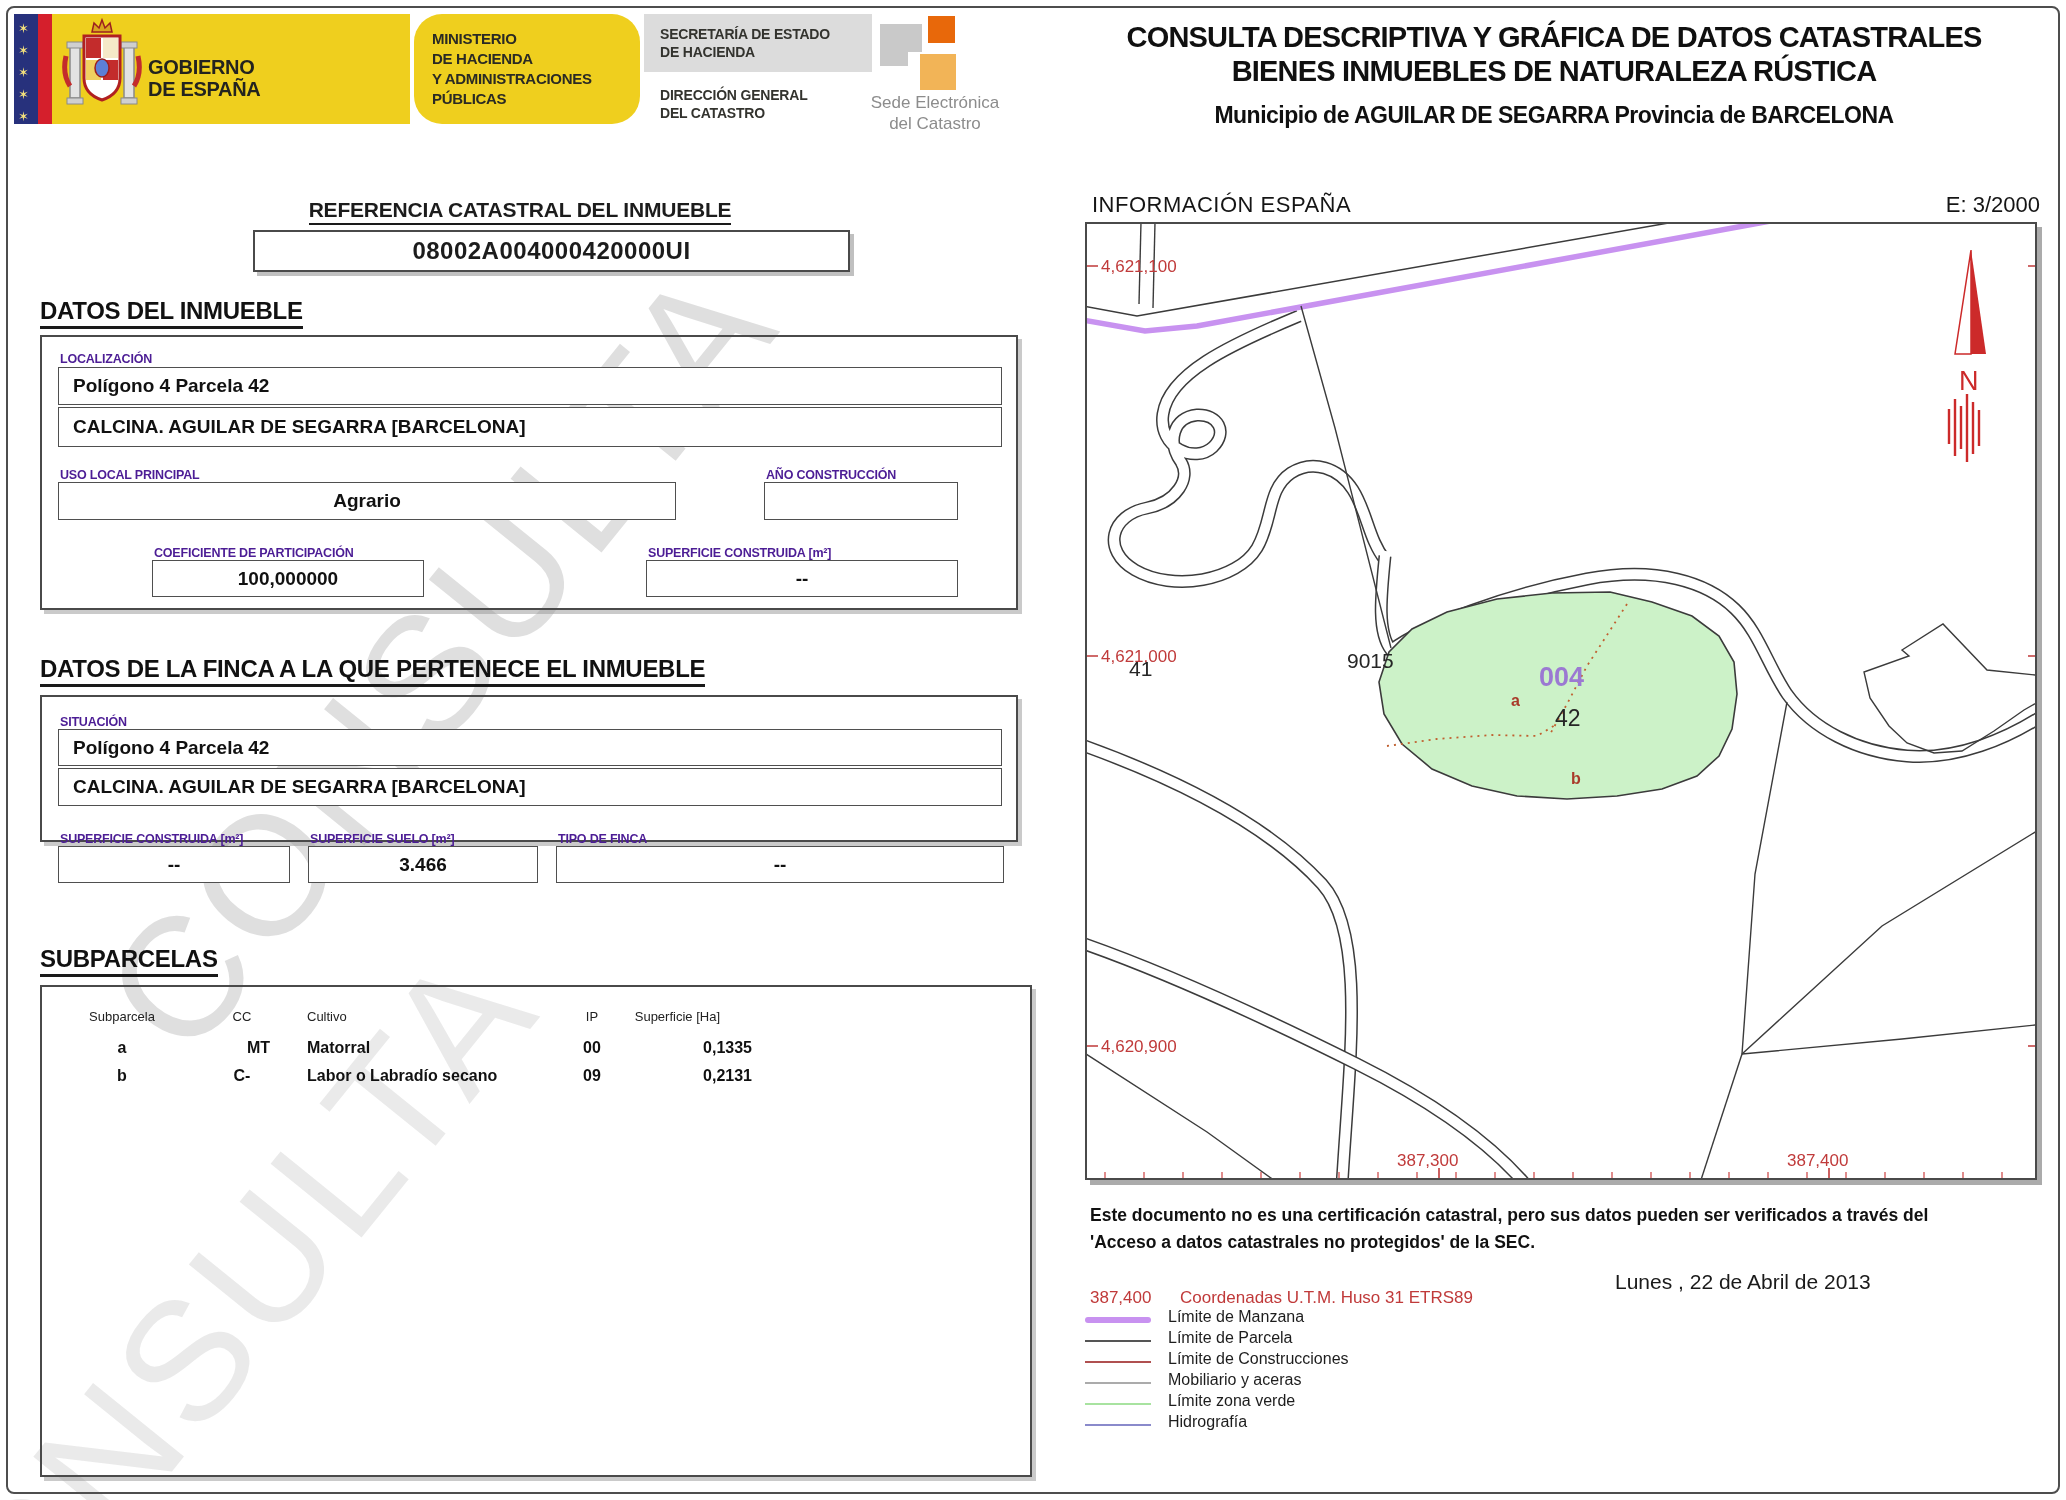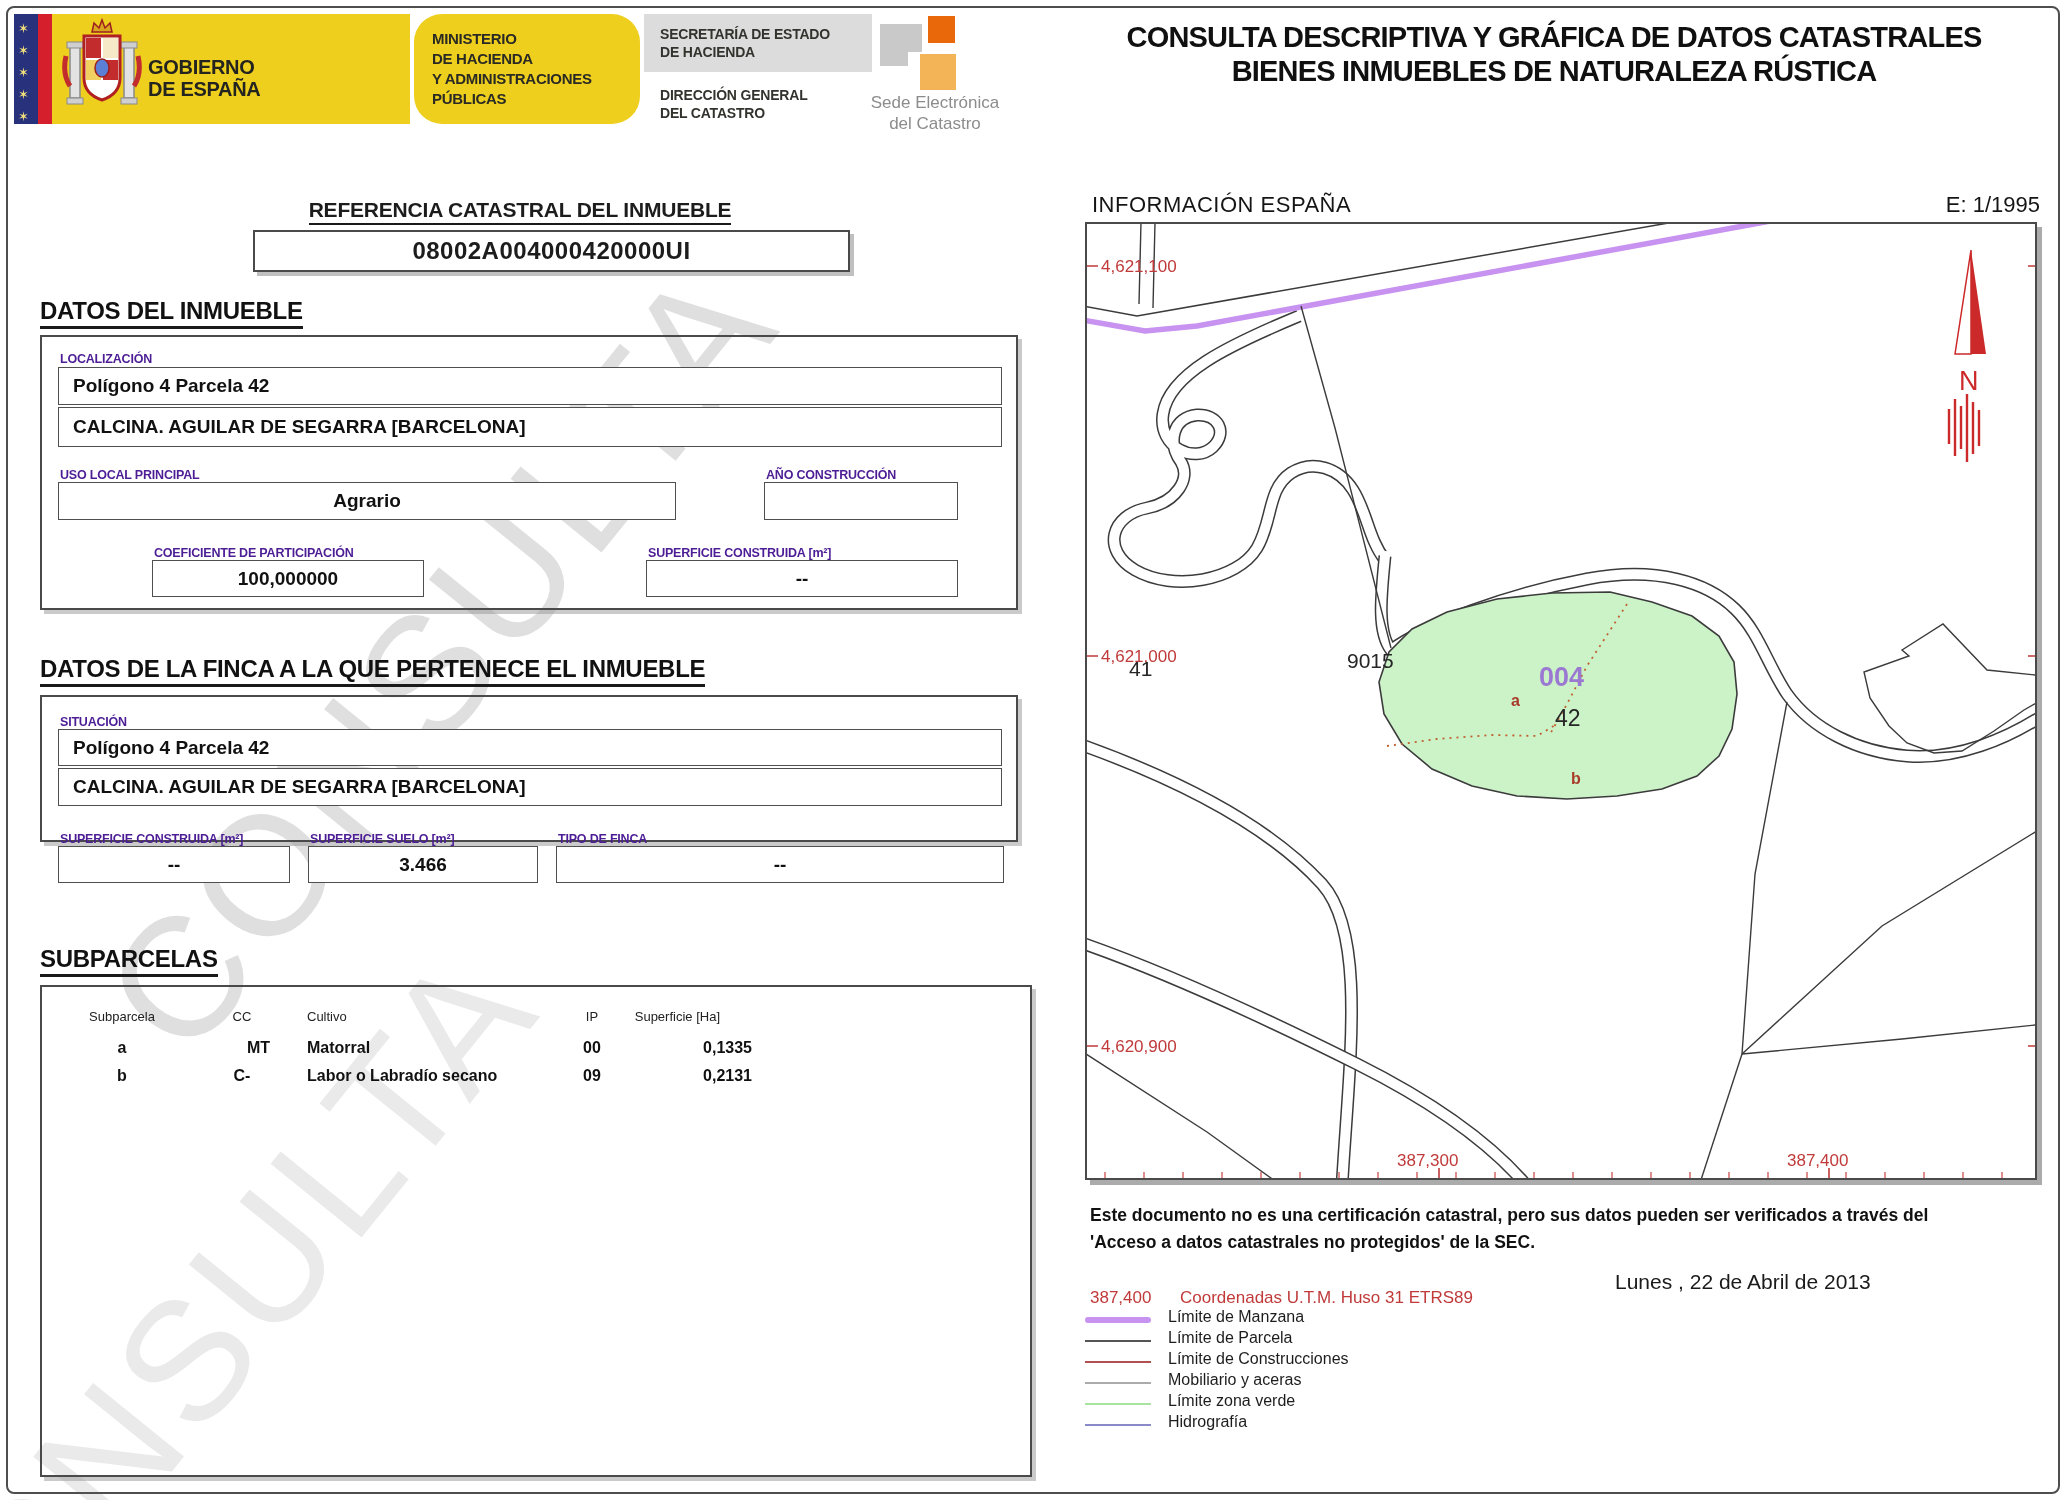--- a/index.html
+++ b/index.html
@@ -135,20 +135,21 @@
     <rect x="58" y="4" width="27" height="27" fill="#e8680a"></rect>
   </svg>
   <div class="sede-text">
     <div>Sede Electrónica</div>
     <div>del Catastro</div>
   </div>
 
   <div class="title-wrap">
     <div class="title-l1">CONSULTA DESCRIPTIVA Y GRÁFICA DE DATOS CATASTRALES</div>
     <div class="title-l2">BIENES INMUEBLES DE NATURALEZA RÚSTICA</div>
+    <div class="title-mun">Municipio de AGUILAR DE SEGARRA Provincia de BARCELONA</div>
   </div>
 
   <div class="ref-wrap">
     <span class="ref-label">REFERENCIA CATASTRAL DEL INMUEBLE</span>
   </div>
   <div class="ref-box">08002A004000420000UI</div>
 
   <div class="sect" style="left:40px; top:297px;">DATOS DEL INMUEBLE</div>
   <div class="bigbox" style="left:40px; top:335px; width:978px; height:275px;">
     <div class="flabel" style="left:18px; top:15px;">LOCALIZACIÓN</div>
@@ -195,21 +196,21 @@
     <div class="trow" style="left:590px; top:52px; width:120px; text-align:right;">0,1335</div>
 
     <div class="trow" style="left:30px;  top:80px; width:100px; text-align:center;">b</div>
     <div class="trow" style="left:172px; top:80px; width:56px; text-align:center;">C-</div>
     <div class="trow" style="left:265px; top:80px; width:280px;">Labor o Labradío secano</div>
     <div class="trow" style="left:525px; top:80px; width:50px; text-align:center;">09</div>
     <div class="trow" style="left:590px; top:80px; width:120px; text-align:right;">0,2131</div>
   </div>
 
   <div class="ig-head">INFORMACIÓN ESPAÑA</div>
-  <div class="ig-scale">E: 1/1995</div>
+  <div class="ig-scale">E: 3/2000</div>
 
   <div class="map-frame">
     <svg width="952" height="958" viewBox="0 0 952 958">
       <g fill="none">
 
         <path d="M212,92 C140,122 82,150 76,190 C71,224 108,240 126,223 C141,208 131,190 110,191 C86,193 80,218 94,238 C104,254 90,278 60,284 C24,291 14,326 48,346 C86,368 150,357 170,324 C186,297 180,265 204,249 C226,235 252,244 266,266 C280,288 282,316 298,336" stroke="#3b3b3b" stroke-width="13" stroke-linecap="butt"></path>
         <path d="M212,92 C140,122 82,150 76,190 C71,224 108,240 126,223 C141,208 131,190 110,191 C86,193 80,218 94,238 C104,254 90,278 60,284 C24,291 14,326 48,346 C86,368 150,357 170,324 C186,297 180,265 204,249 C226,235 252,244 266,266 C280,288 282,316 298,336" stroke="#ffffff" stroke-width="10" stroke-linecap="square"></path>
 
         <path d="M298,332 C294,372 290,408 304,426 C340,400 420,370 500,355 C570,342 620,358 648,385 C672,408 680,440 700,470 C725,505 770,528 820,532 C870,536 920,515 958,490" stroke="#3b3b3b" stroke-width="13" stroke-linecap="butt"></path>
         <path d="M298,332 C294,372 290,408 304,426 C340,400 420,370 500,355 C570,342 620,358 648,385 C672,408 680,440 700,470 C725,505 770,528 820,532 C870,536 920,515 958,490" stroke="#ffffff" stroke-width="10" stroke-linecap="square"></path>

